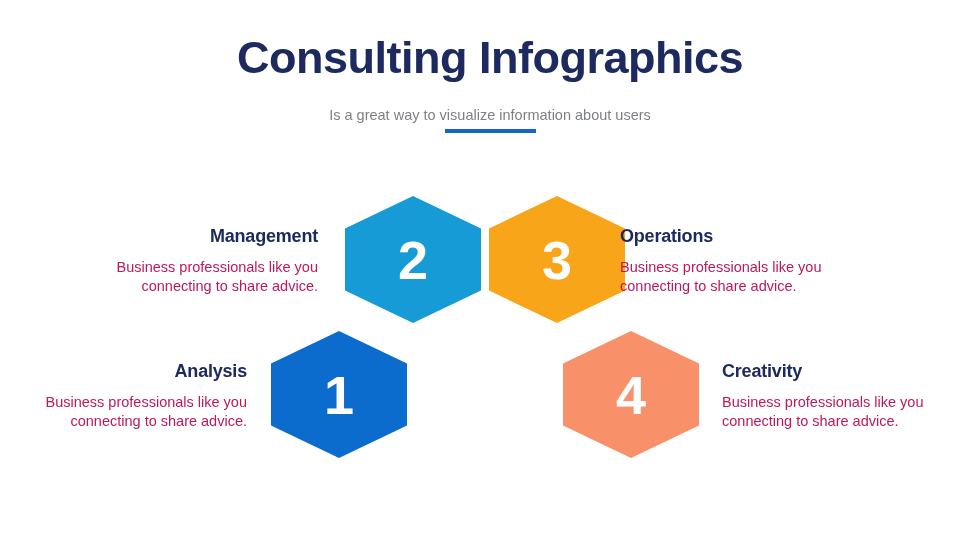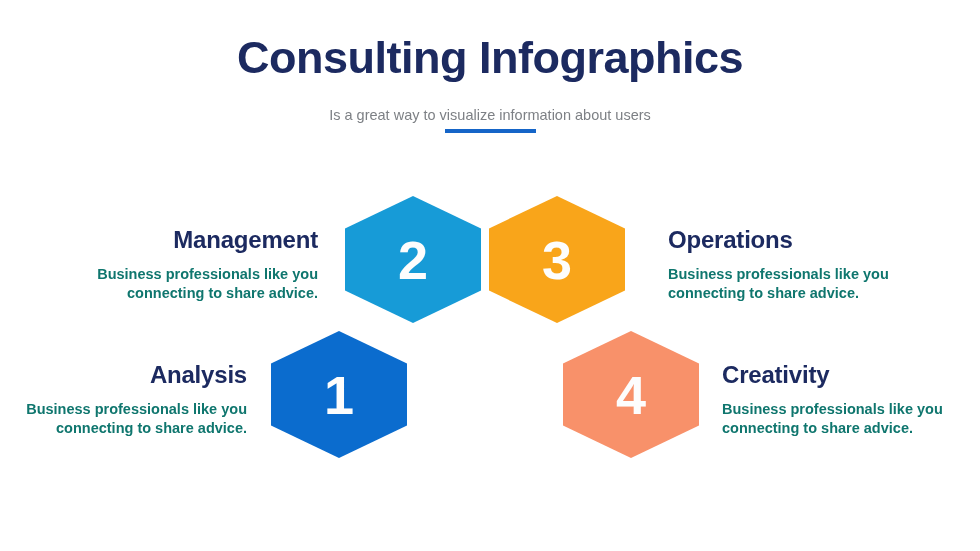--- a/index.html
+++ b/index.html
@@ -89,39 +89,39 @@
   .item-text {
     position: absolute;
     width: 260px;
   }
 
   .item-text.align-right { text-align: right; }
   .item-text.align-left  { text-align: left;  }
 
   .item-title {
     margin: 0;
-    font-size: 24px;
+    font-size: 18px;
     font-weight: 700;
     color: #1c2a60;
     line-height: 1.2;
     letter-spacing: -0.2px;
   }
 
   .item-desc {
     margin: 0;
     padding-top: 10px;
     font-size: 14.5px;
-    font-weight: 700;
-    color: #0f766e;
+    font-weight: 400;
+    color: #be185d;
     line-height: 1.32;
   }
 
   
   #text-management { left:  58px; top: 226px; }
-  #text-operations { left: 668px; top: 226px; }
+  #text-operations { left: 620px; top: 226px; }
   #text-analysis   { left: -13px; top: 361px; }
   #text-creativity { left: 722px; top: 361px; }
 </style>
 </head>
 <body>
 
 <div id="slide" style="background: rgb(255, 255, 255);">
 
   <div class="header">
     <h1 class="slide-title">Consulting Infographics</h1>

